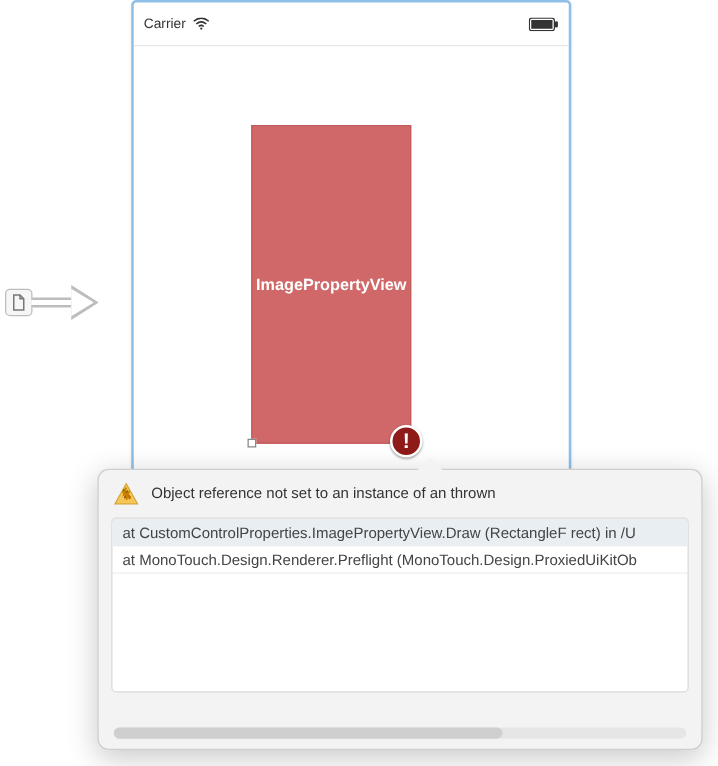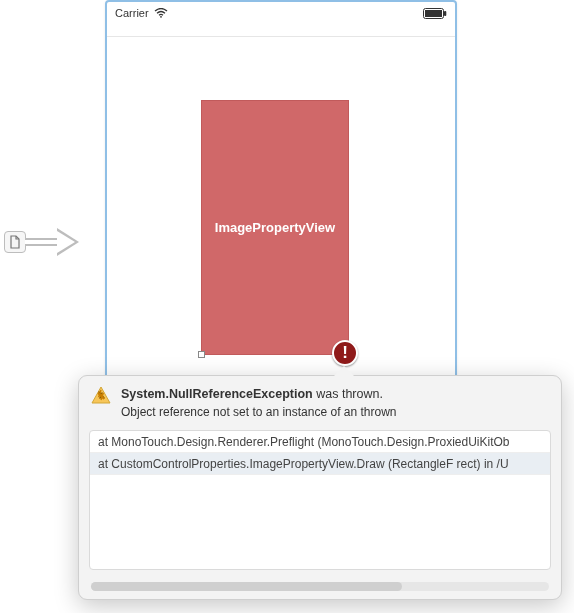--- a/index.html
+++ b/index.html
@@ -66,34 +66,34 @@
       height: 565px;
       border: 2px solid #8fbfe6;
       border-radius: 4px;
       background: #fff;
       box-shadow: 0 1px 3px rgba(0,0,0,0.08);
     }
     .status-bar {
       height: 20px;
       border-bottom: 1px solid #e6e6e6;
       display: flex;
-      align-items: flex-end;
+      align-items: center;
       justify-content: space-between;
       padding: 17px 8px;
       font-size: 11px;
       color: #333;
     }
     .status-left { display: flex; align-items: center; gap: 5px; }
     .wifi-icon svg { display: block; }
     .battery-icon svg { display: block; }
     .component {
       position: absolute;
       left: 94px;
       top: 98px;
-      width: 148px;
+      width: 128px;
       height: 255px;
       background: #d06869;
       border: 1px solid #c15a5b;
       display: flex;
       align-items: center;
       justify-content: center;
       color: #fff;
       font-size: 13px;
       font-weight: 600;
     }
@@ -266,26 +266,23 @@
     <span class="warn-icon">
       <svg width="20" height="18" viewBox="0 0 20 18">
         <path d="M10 1 L19 17 H1 Z" fill="#f7c659" stroke="#d2a637" stroke-width="1"></path>
         <path d="M8 6 L13 12 M9 12 L11 7" stroke="#8a5b00" stroke-width="1.6" stroke-linecap="round" fill="none"></path>
         <path d="M10 4 L10 12" stroke="#f7c659" stroke-width="0"></path>
         <polyline points="7,7 13,13" stroke="#c97e00" stroke-width="1.8" fill="none"></polyline>
         <polyline points="10,4 8,10 12,8 10,14" stroke="#c97e00" stroke-width="1.4" fill="none"></polyline>
       </svg>
     </span>
     <div class="popover-text">
-      <div class="title">
-        <b>System.NullReferenceException</b><span> was thrown.</span>
-      </div>
       <div>Object reference not set to an instance of an thrown</div>
     </div>
   </div>
   <div class="stack-list">
+    <div class="stack-row selected">at CustomControlProperties.ImagePropertyView.Draw (RectangleF rect) in /U</div>
     <div class="stack-row">at MonoTouch.Design.Renderer.Preflight (MonoTouch.Design.ProxiedUiKitOb</div>
-    <div class="stack-row selected">at CustomControlProperties.ImagePropertyView.Draw (RectangleF rect) in /U</div>
   </div>
   <div class="popover-hscroll">
     <div class="popover-hscroll-thumb"></div>
   </div>
 </div>
 
 </body></html>

